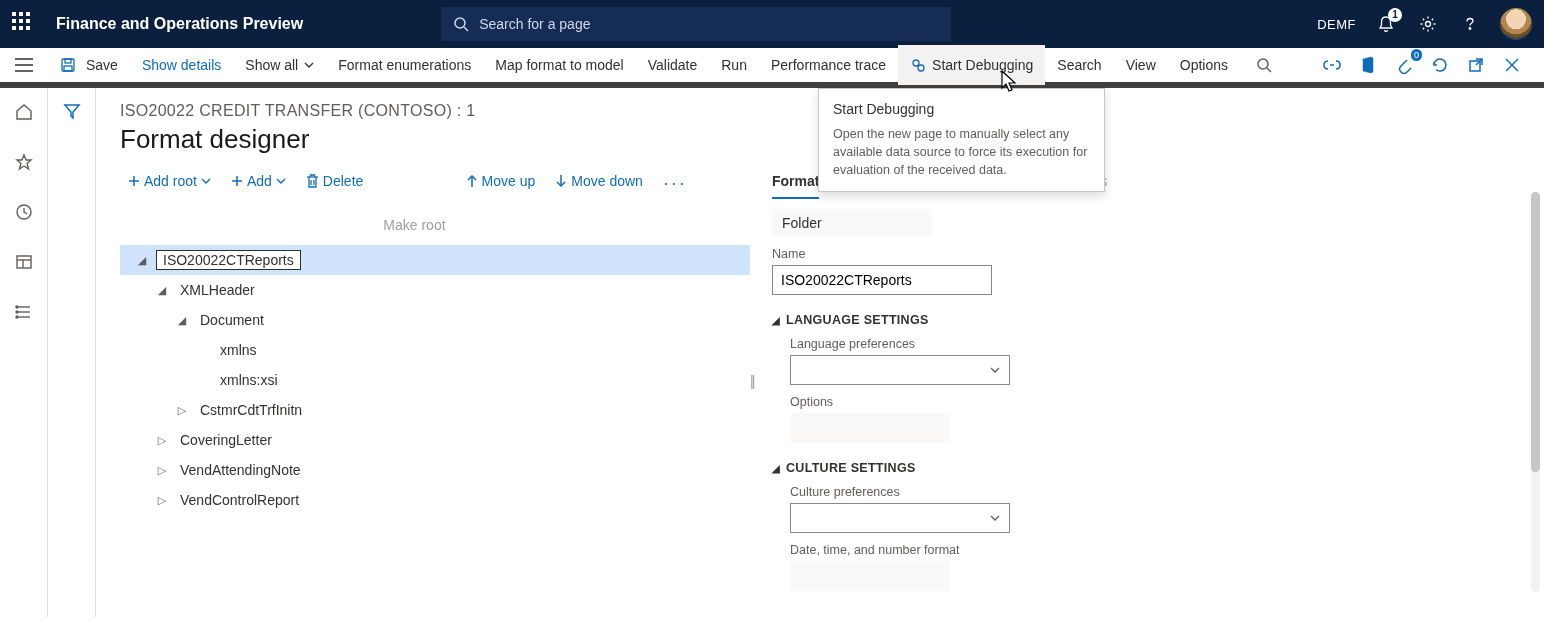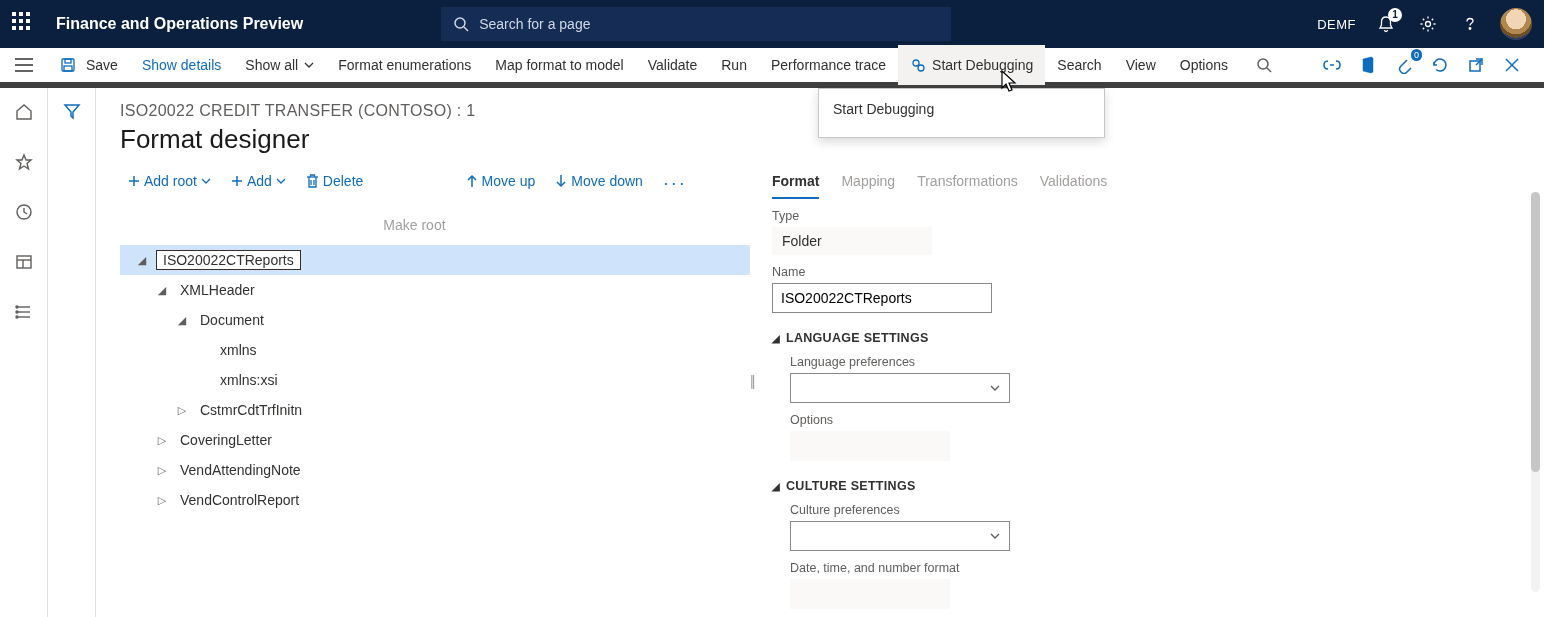--- a/index.html
+++ b/index.html
@@ -239,20 +239,21 @@
     <div class="ico">
       <svg width="14" height="14" viewBox="0 0 14 14" stroke="#0f6cbd" stroke-width="1.5">
           <line x1="1" y1="1" x2="13" y2="13"></line>
           <line x1="13" y1="1" x2="1" y2="13"></line>
         </svg>
     </div>
   </div>
 
   <div class="tooltip">
     <div class="tooltip-title">Start Debugging</div>
+    <div class="tooltip-body">Open the new page to manually select any available data source to force its execution for evaluation of the received data.</div>
   </div>
 </div>
 
 <svg class="cursor" width="22" height="26" viewBox="0 0 22 26">
     <path d="M4 1 L4 18 L8 14 L11 21 L14 20 L11 13 L17 13 Z" fill="#fff" stroke="#000" stroke-width="1.2"></path>
   </svg>
 
 <div class="leftrail">
   <div class="ico">
       <svg width="18" height="18" viewBox="0 0 18 18" fill="none" stroke="#605e5c" stroke-width="1.4">
@@ -398,21 +399,20 @@
 
       <div class="propcol">
         <div class="splitter-handle">||</div>
         <div class="tabs">
           <div class="tab active"><span>Format</span></div>
           <div class="tab hidden"><span>Mapping</span></div>
           <div class="tab hidden"><span>Transformations</span></div>
           <div class="tab hidden"><span>Validations</span></div>
         </div>
 
-        <div class="field-label">Type</div>
         <div class="static-val">Folder</div>
 
         <div class="field-label">Name</div>
         <input class="textinput" value="ISO20022CTReports" style="">
 
         <div class="section-header">
           <span class="caret">◢</span>
           <span>LANGUAGE SETTINGS</span>
         </div>
         <div class="section-body">

